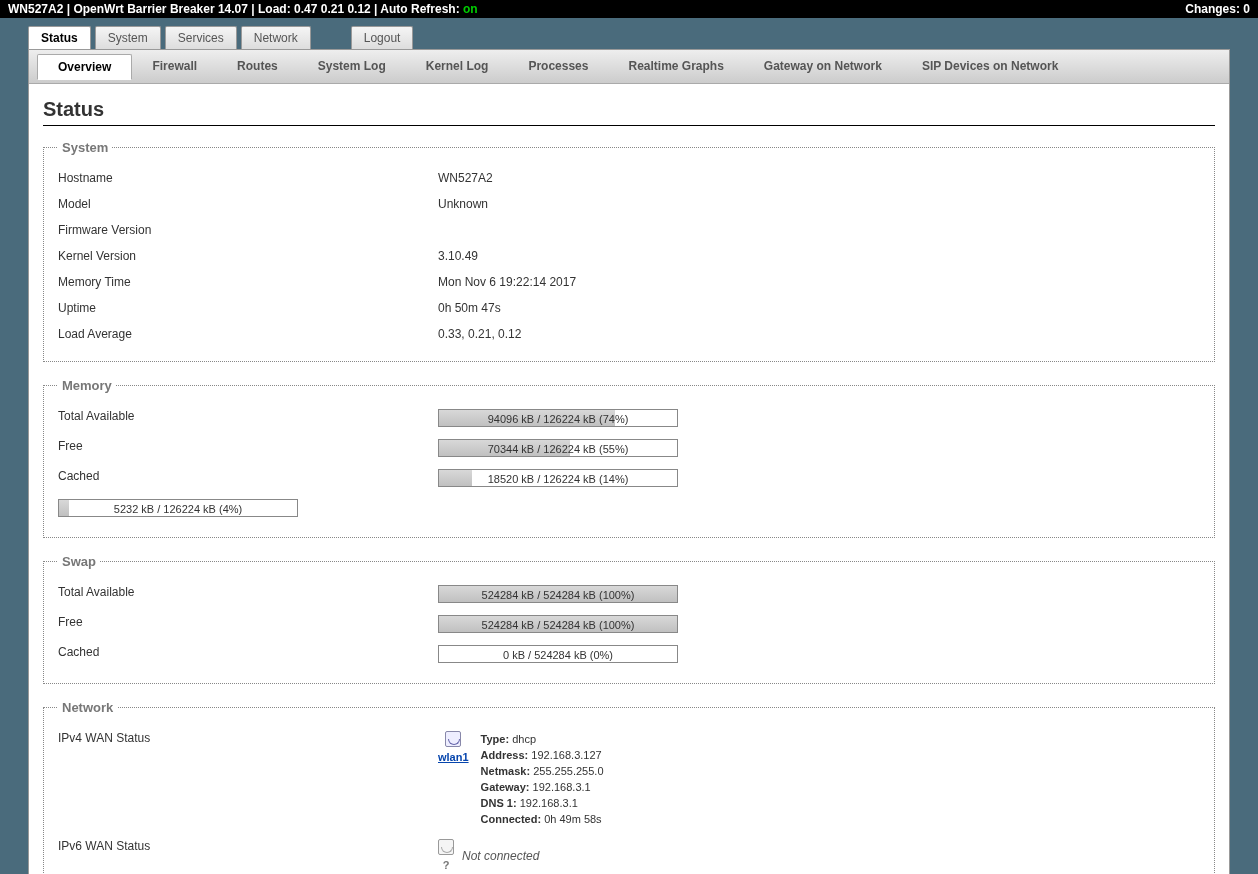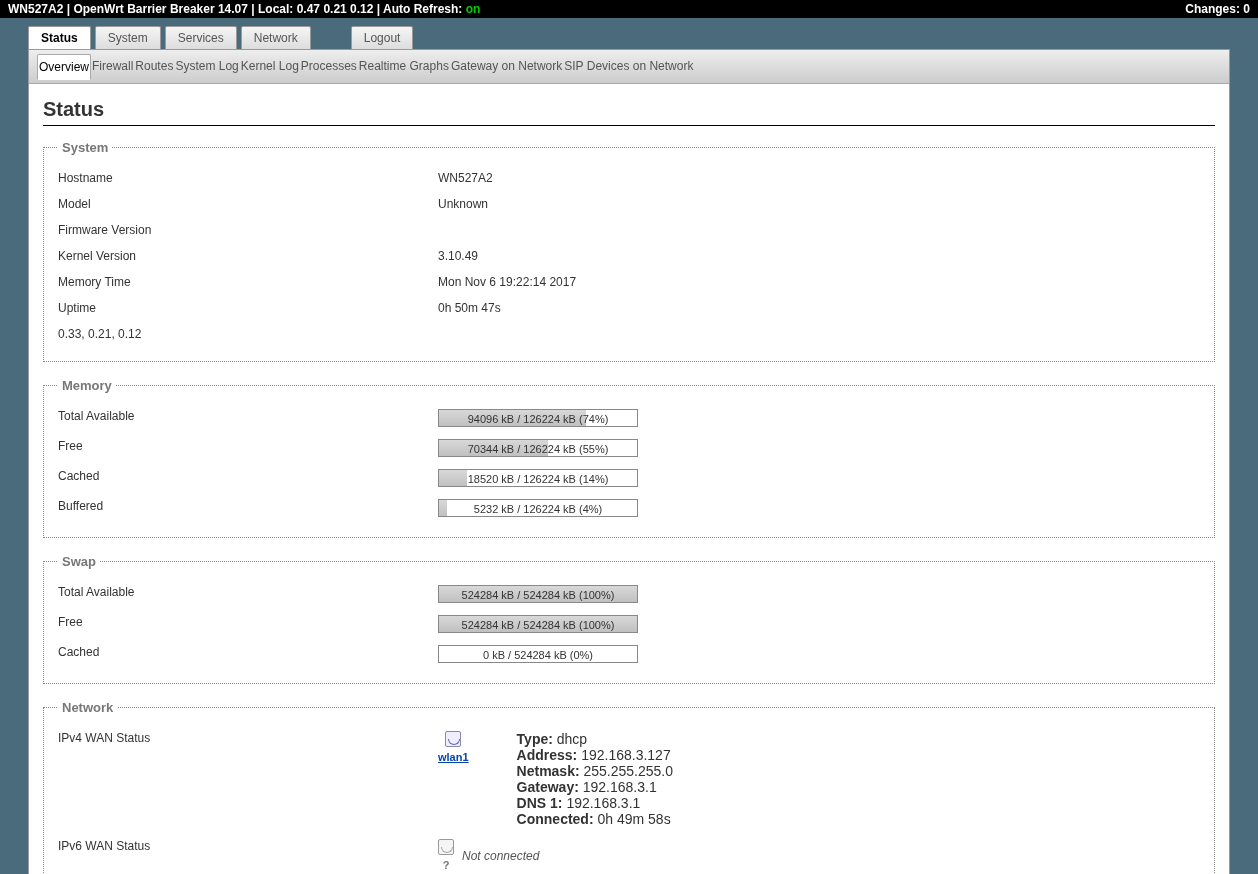--- a/index.html
+++ b/index.html
@@ -7,55 +7,55 @@
 .topbar { background: #000; color: #fff; padding: 2px 8px; font-size: 12px; font-weight: bold; display: flex; justify-content: space-between; }
 .topbar .on { color: #0c0; }
 .topbar .changes { color: #fff; }
 .page { background: #4a6b7c; padding: 8px 0 0 0; }
 .maintabs { display: flex; align-items: flex-end; margin-left: 28px; }
 .maintabs .spacer { width: 36px; }
 .tab { background: linear-gradient(to bottom, #f5f5f5, #ddd); border: 1px solid #999; border-bottom: none; padding: 4px 12px; margin-right: 4px; font-size: 12px; color: #555; cursor: pointer; border-radius: 2px 2px 0 0; }
 .tab.active { background: #fff; font-weight: bold; color: #000; }
 .content { background: #fff; margin: 0 28px; border: 1px solid #999; padding: 0; }
 .subtabs { display: flex; background: linear-gradient(to bottom, #eee, #ccc); border-bottom: 1px solid #aaa; padding: 4px 8px; }
-.subtab { padding: 5px 1px; font-size: 12px; color: #555; cursor: pointer; font-weight: normal; }
+.subtab { padding: 5px 20px; font-size: 12px; color: #555; cursor: pointer; font-weight: bold; }
 .subtab.active { background: #fff; border: 1px solid #aaa; border-bottom: 1px solid #fff; margin-bottom: -1px; border-radius: 2px 2px 0 0; color: #000; }
 .inner { padding: 14px; }
 h2 { font-size: 20px; font-weight: bold; border-bottom: 1px solid #000; padding-bottom: 4px; margin-bottom: 14px; }
 fieldset { border: 1px dotted #888; margin-bottom: 16px; padding: 10px 14px 14px 14px; position: relative; }
 legend { font-weight: bold; color: #777; padding: 0 4px; font-size: 13px; }
 .row { display: flex; padding: 6px 0; }
 .label { width: 380px; color: #333; }
 .value { flex: 1; color: #333; }
-.bar-wrap { width: 200px; border: 1px solid #888; background: #fff; position: relative; height: 18px; }
+.bar-wrap { width: 240px; border: 1px solid #888; background: #fff; position: relative; height: 18px; }
 .bar-fill { background: linear-gradient(to bottom, #d8d8d8, #c0c0c0); height: 100%; position: absolute; left: 0; top: 0; }
 .bar-text { position: absolute; width: 100%; text-align: center; font-size: 11px; line-height: 18px; z-index: 2; color: #333; }
 .wan-wrap { display: flex; align-items: flex-start; }
 .wan-iface { text-align: center; margin-right: 12px; font-size: 11px; }
 .wan-iface .icon { display:inline-block; width:16px; height:16px; border:1px solid #88a; border-radius:2px; background:#eef; margin-bottom:2px; position:relative; }
 .wan-iface .icon::after { content:""; position:absolute; left:2px; top:7px; width:10px; height:5px; border:1px solid #66a; border-top:none; border-radius:0 0 6px 6px; }
 .wan-iface a { color: #0645AD; text-decoration: underline; font-weight: bold; }
-.wan-details { font-size: 14px; line-height: 16px; margin-left: 36px; }
+.wan-details { font-size: 11px; line-height: 16px; }
 .wan-details b { font-weight: bold; }
 .notconn { font-style: italic; color: #555; display: flex; align-items: center; }
 .notconn .qicon { text-align:center; margin-right:8px; }
 .notconn .qicon .box { display:inline-block; width:16px; height:16px; border:1px solid #999; border-radius:2px; background:#f5f5f5; position:relative; }
 .notconn .qicon .box::after { content:""; position:absolute; left:2px; top:7px; width:10px; height:5px; border:1px solid #aaa; border-top:none; border-radius:0 0 6px 6px; }
 .notconn .qicon .q { font-size:11px; color:#777; font-weight:bold; font-style:normal; }
 </style>
 </head>
 <body>
 
 <div class="topbar">
   <div>
     <span>WN527A2</span>
     <span> | </span>
     <span>OpenWrt Barrier Breaker 14.07</span>
     <span> | </span>
-    <span>Local:</span>
+    <span>Load:</span>
     <span> </span>
     <span>0.47 0.21 0.12</span>
     <span> | </span>
     <span>Auto Refresh:</span>
     <span> </span>
     <span class="on">on</span>
   </div>
   <div class="changes">
     <span>Changes:</span>
     <span> </span>
@@ -108,20 +108,21 @@
           </div>
         <div class="row">
             <div class="label">Memory Time</div>
             <div class="value">Mon Nov 6 19:22:14 2017</div>
           </div>
         <div class="row">
             <div class="label">Uptime</div>
             <div class="value">0h 50m 47s</div>
           </div>
         <div class="row">
+            <div class="label">Load Average</div>
             <div class="value">0.33, 0.21, 0.12</div>
           </div>
       </fieldset>
 
       <fieldset>
         <legend>Memory</legend>
         <div class="row">
             <div class="label">Total Available</div>
             <div class="value">
               <div class="bar-wrap">
@@ -142,21 +143,20 @@
         <div class="row">
             <div class="label">Cached</div>
             <div class="value">
               <div class="bar-wrap">
                 <div class="bar-fill" style="width:14%"></div>
                 <div class="bar-text">18520 kB / 126224 kB (14%)</div>
               </div>
             </div>
           </div>
         <div class="row">
-            <div class="label">Buffered</div>
             <div class="value">
               <div class="bar-wrap">
                 <div class="bar-fill" style="width:4%"></div>
                 <div class="bar-text">5232 kB / 126224 kB (4%)</div>
               </div>
             </div>
           </div>
       </fieldset>
 
       <fieldset>

